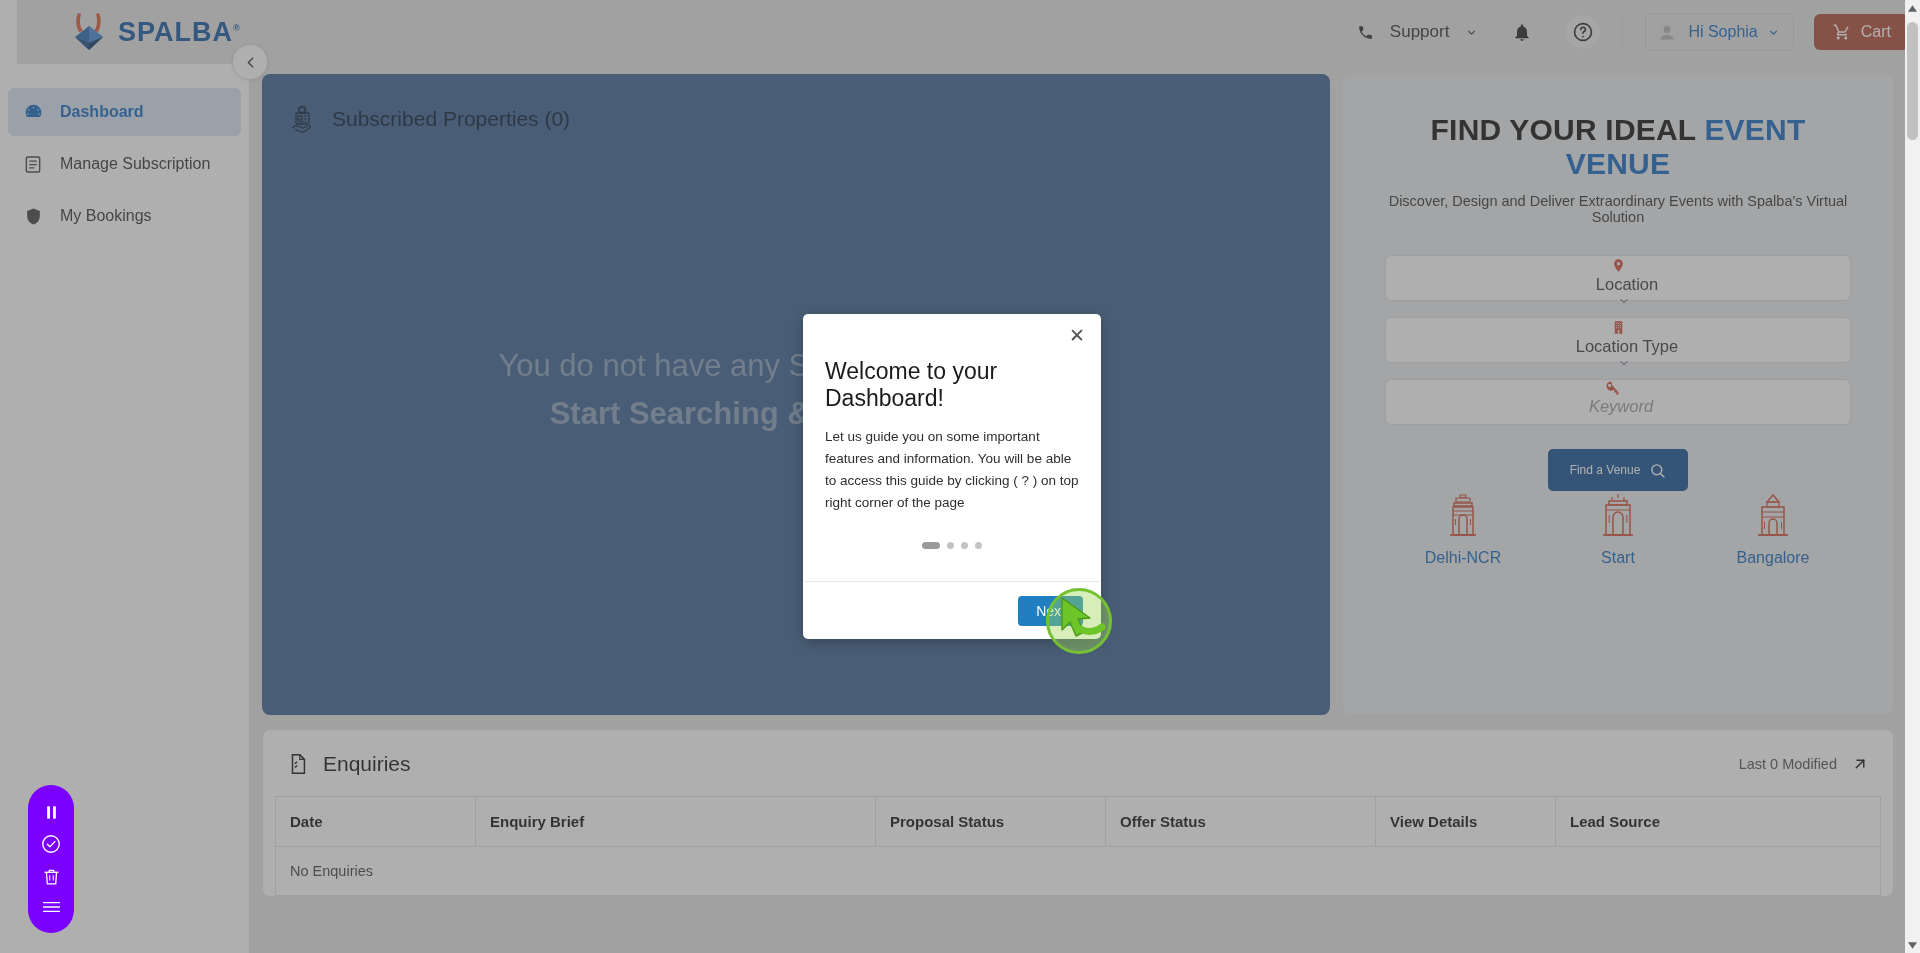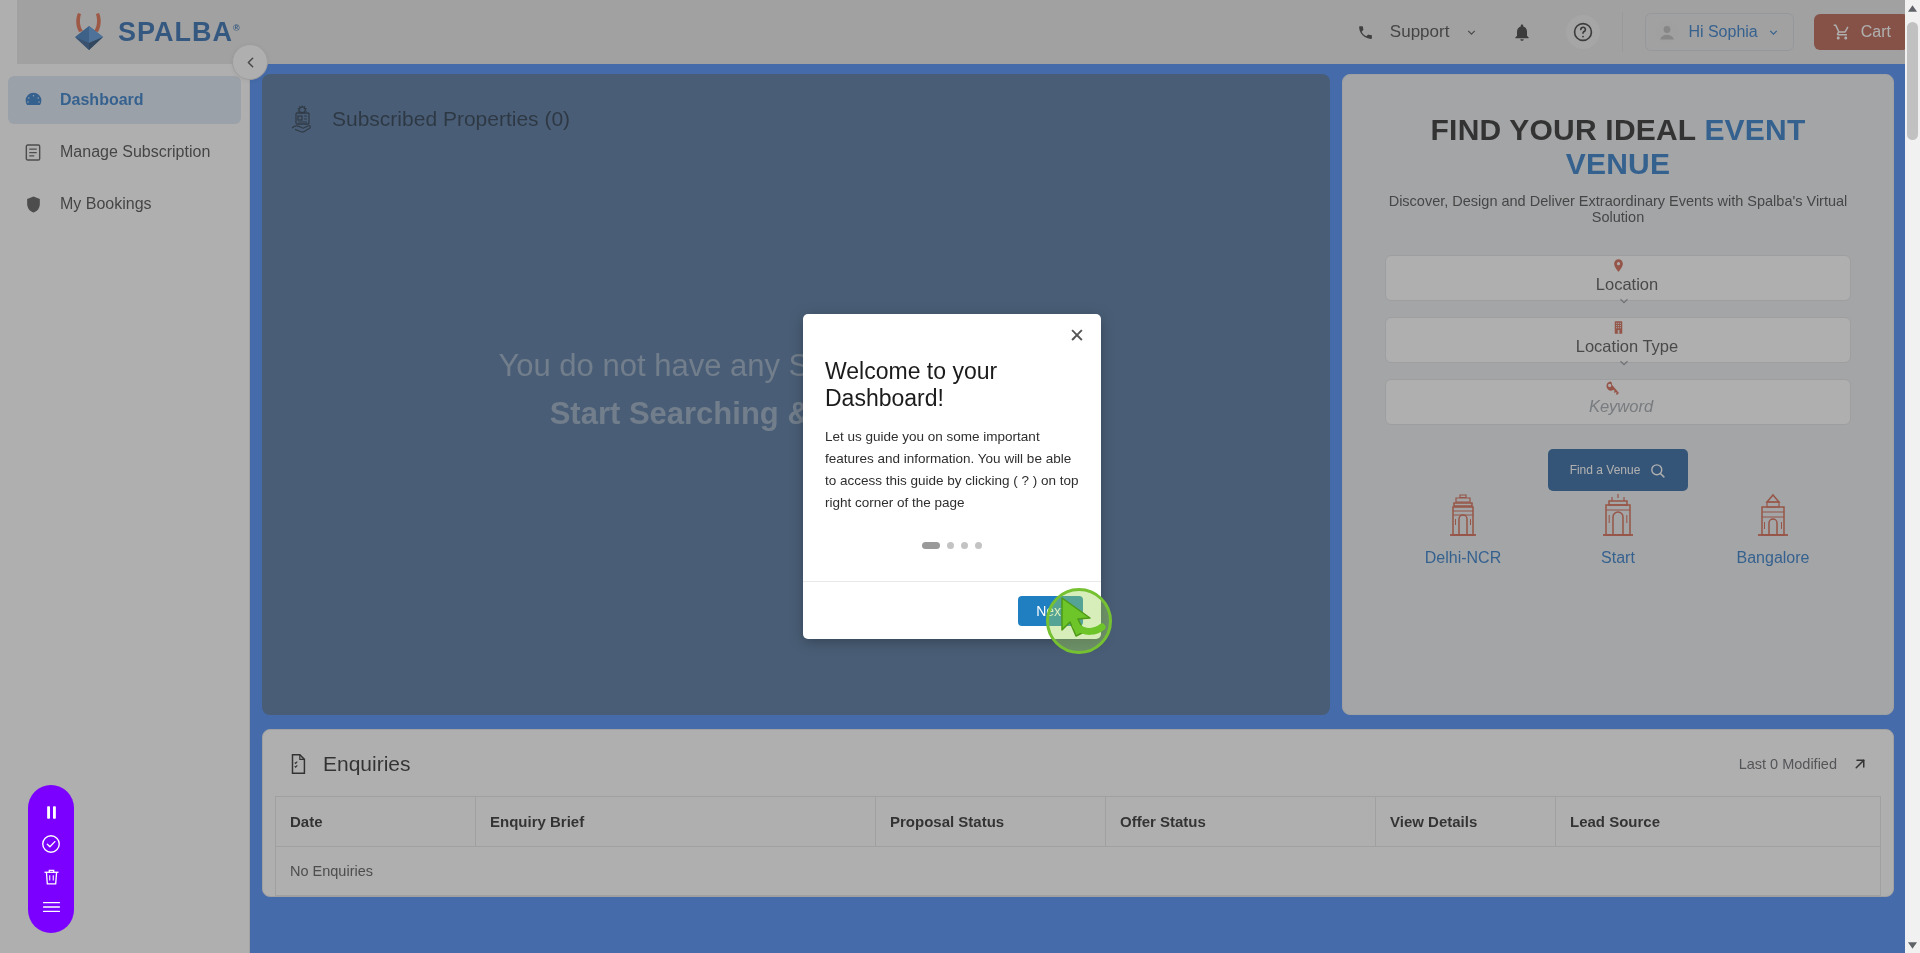--- a/index.html
+++ b/index.html
@@ -83,40 +83,40 @@
     padding-top: 12px;
     z-index: 8;
   }
   .side-item {
     display: flex; align-items: center; gap: 16px;
     height: 48px; margin: 0 8px 4px 8px;
     padding-left: 14px; border-radius: 6px;
     font-size: 16px; color: #3b3b3b; cursor: pointer;
   }
   .side-item.active {
-    background: #dbe6f2; color: #1f6fc4; font-weight: 700;
+    background: #dbe6f2; color: #1f6fc4; font-weight: 700; margin-top: 12px;
   }
   .side-item .si-icon {
     width: 22px; display: flex; align-items: center; justify-content: center;
     flex: none;
   }
   .collapse-btn {
     position: absolute; top: 44px; left: 232px;
     width: 36px; height: 36px; border-radius: 50%;
     background: #ffffff; border: 1px solid #dddddd;
     display: flex; align-items: center; justify-content: center;
     cursor: pointer; z-index: 12;
     box-shadow: 0 1px 4px rgba(0,0,0,.08);
   }
 
   
   .main {
     position: absolute; top: 64px; left: 250px;
     width: 1670px; height: 889px;
-    background: #3b82f6;
+    background: #e5e5e5;
     padding: 10px 26px 0 12px;
     overflow: hidden;
   }
   .top-row { display: flex; gap: 12px; }
 
   .blue-card {
     width: 1068px; height: 641px;
     background: #436a96; border-radius: 8px;
     padding: 30px 28px;
     position: relative;

